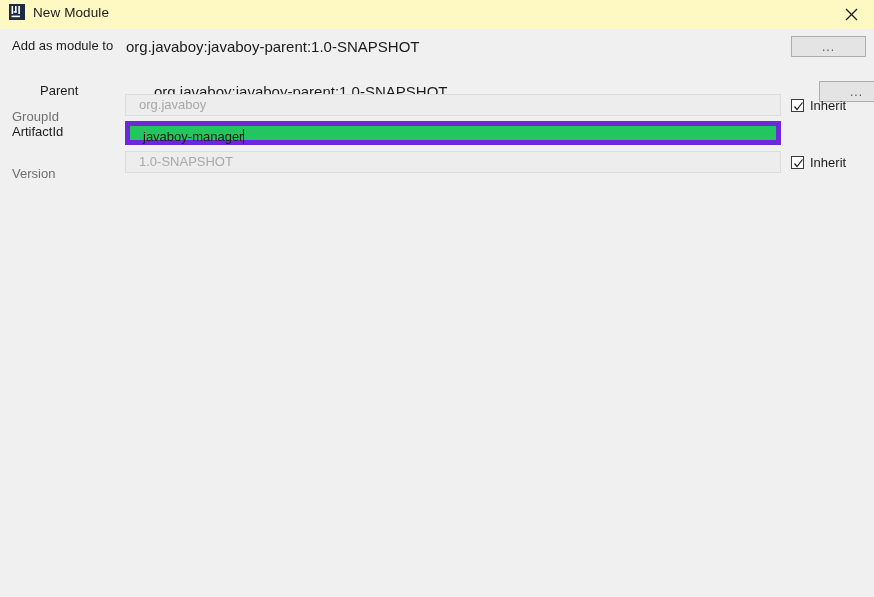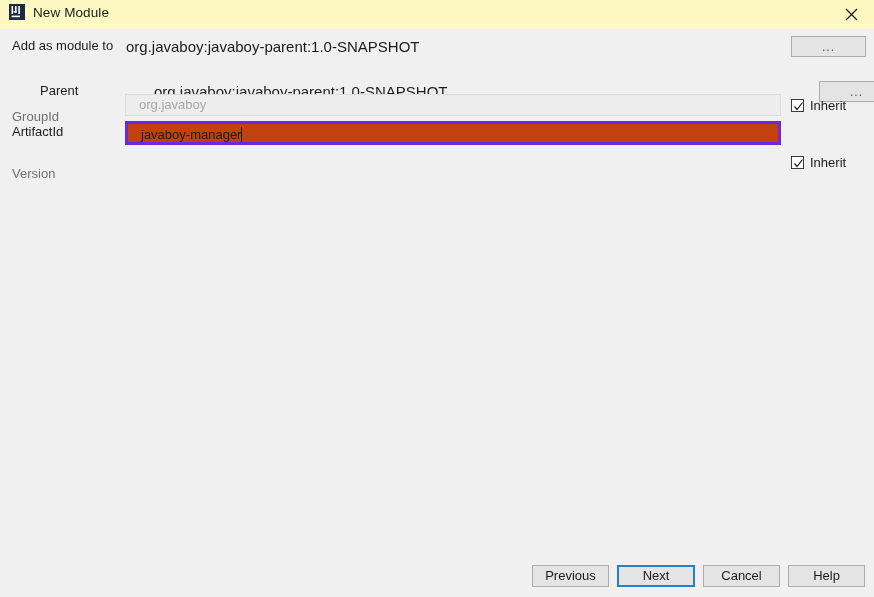--- a/index.html
+++ b/index.html
@@ -114,22 +114,22 @@
     font-size: 13px;
     padding: 0 0 0 13px;
     line-height: 20px;
   }
   .field.disabled {
     background: #ededed;
     border: 1px solid #dcdcdc;
     color: #a8a8a8;
   }
   .field.focused {
-    background: #c2410c;
-    border: 3px solid #6d28d9;
+    background: #22c55e;
+    border: 5px solid #6d28d9;
     color: #1b1b1b;
   }
   .field-text {
     display: inline-block;
     vertical-align: top;
   }
   .caret {
     display: inline-block;
     width: 1px;
     height: 15px;
@@ -276,32 +276,29 @@
 
     <div class="row" style="top:93px;">
       <span class="row-label">ArtifactId</span>
       <div class="field focused" style="top:-1px;height:24px;line-height:22px;">
         <span class="field-text">javaboy-manager</span><span class="caret"></span>
       </div>
     </div>
 
     <div class="row" style="top:122px;">
       <span class="row-label dim">Version</span>
+      <div class="field disabled" style="top:0px;">
+        <span class="field-text">1.0-SNAPSHOT</span>
+      </div>
       <div class="inherit" style="top:2px;">
         <span class="checkbox">
           <svg width="11" height="11" viewBox="0 0 11 11">
             <polyline points="1.5,5.5 4,8.5 9.5,1.5" fill="none" stroke="#1b1b1b" stroke-width="1.2"></polyline>
           </svg>
         </span>
         <span class="inherit-label">Inherit</span>
       </div>
     </div>
 
   </div>
 
-  <div class="footer">
-    <button class="btn btn-previous">Previous</button>
-    <button class="btn btn-next default">Next</button>
-    <button class="btn btn-cancel">Cancel</button>
-    <button class="btn btn-help">Help</button>
-  </div>
 
 </div>
 
 </body></html>

